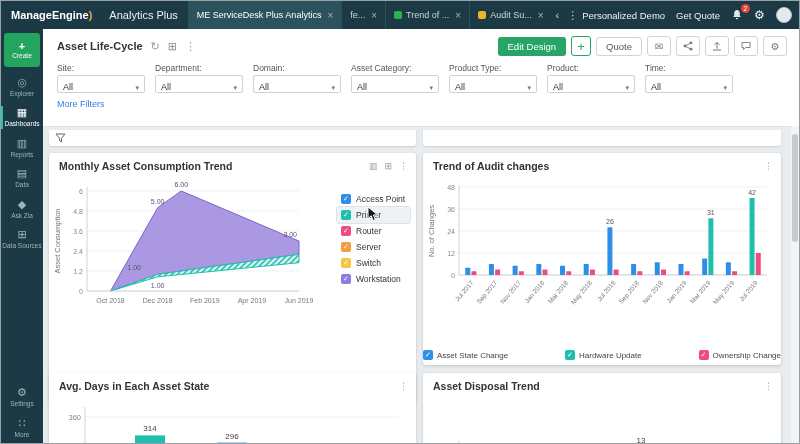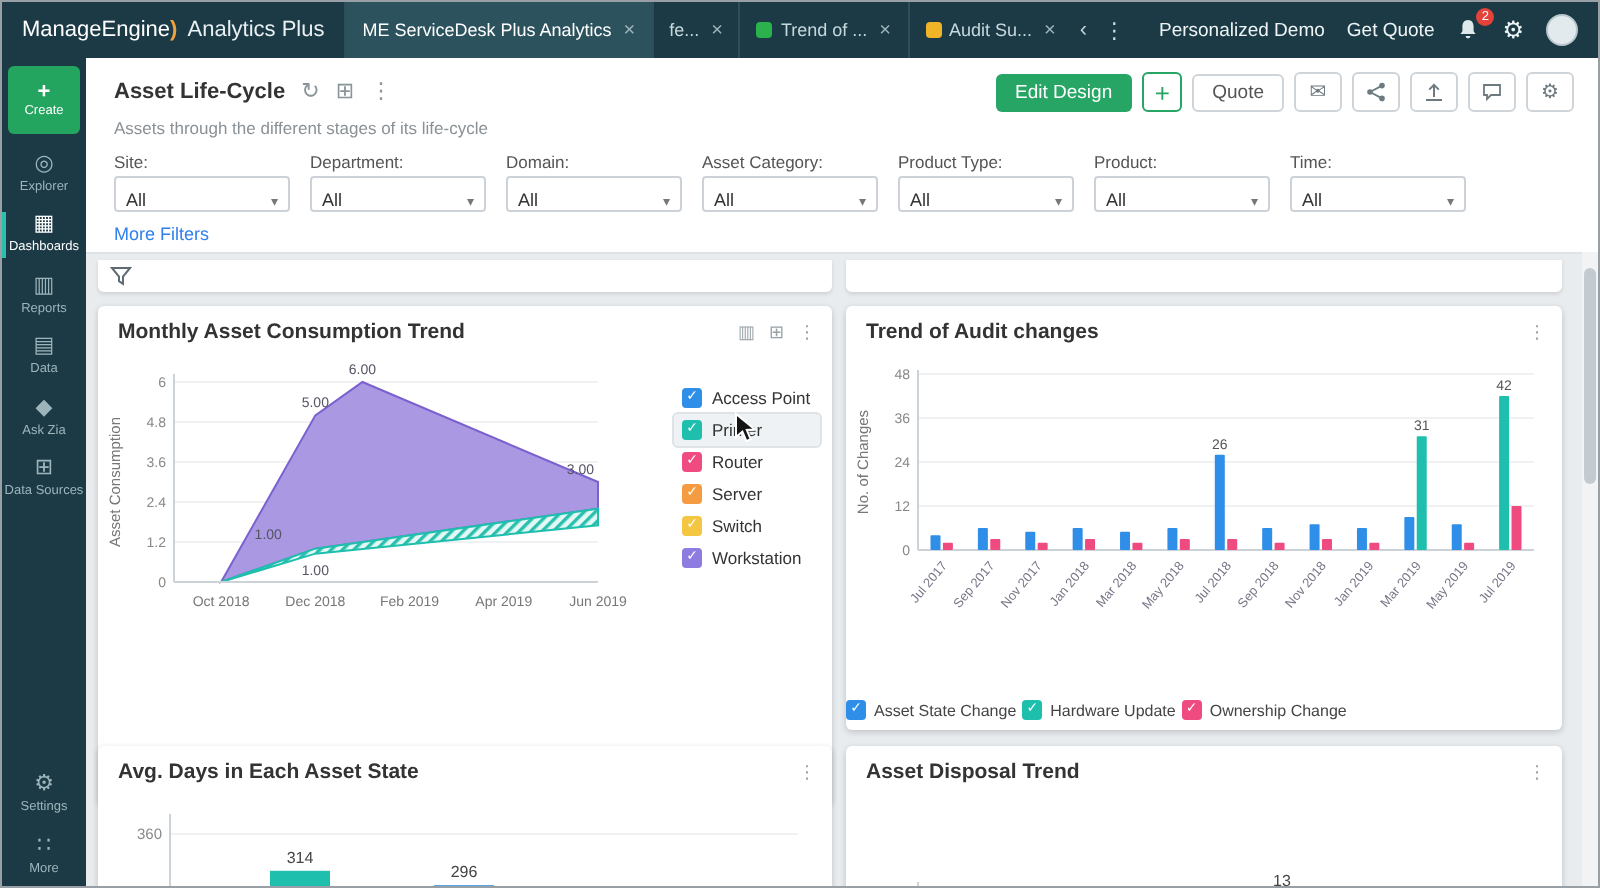--- a/index.html
+++ b/index.html
@@ -2,23 +2,23 @@
 <html><head>
 <meta charset="utf-8">
 <style>
   *{box-sizing:border-box;margin:0;padding:0}
   body{font-family:"Liberation Sans",sans-serif;background:#fff}
   .screen{position:relative;width:800px;height:444px;border:1px solid #98a0a6;overflow:hidden;background:#fff}
 
   
   .topbar{position:absolute;top:0;left:0;right:0;height:28px;background:#1b3a45;display:flex;align-items:center;color:#e6eef0}
   .brand{padding:0 10px;font-size:11px;white-space:nowrap}
-  .brand .b1{font-weight:normal;color:#fff}
+  .brand .b1{font-weight:bold;color:#fff}
   .brand .b2{color:#f0a23c;font-weight:bold}
-  .brand .b3{color:#e8f0f2;margin-left:2px}
+  .brand .b3{color:#e8f0f2;margin-left:14px}
   .tabs{display:flex;height:28px;align-items:stretch}
   .tab{display:flex;align-items:center;gap:4px;padding:0 8px;font-size:9px;color:#c7d8dd;border-left:1px solid #2c4f5a;white-space:nowrap;max-width:185px;overflow:hidden}
   .tab.active{background:#2c525e;color:#fff}
   .tab-ico{width:8px;height:8px;border-radius:2px;flex:0 0 auto}
   .tab-x{color:#9fb6bc;font-size:10px;margin-left:2px}
   .tnav{color:#c7d8dd;font-size:11px;padding:0 4px}
   .top-right{margin-left:auto;display:flex;align-items:center;gap:11px;padding-right:10px;font-size:9.5px;color:#eef4f5;white-space:nowrap}
   .bell{position:relative;display:inline-flex}
   .badge{position:absolute;top:-5px;right:-7px;background:#e5433a;color:#fff;font-size:6.5px;line-height:9px;height:9px;min-width:9px;border-radius:5px;text-align:center;padding:0 2px}
   .avatar{width:16px;height:16px;border-radius:50%;background:#e3eaee;border:1px solid #b9c6cc;display:inline-block}
@@ -55,21 +55,21 @@
   .dashboard{position:absolute;left:0;right:8px;top:97px;bottom:0;background:#e9ecef;border-top:1px solid #dfe3e6;overflow:hidden}
   .strip{position:absolute;height:16px;background:#fff;border-radius:0 0 3px 3px;box-shadow:0 1px 2px rgba(0,0,0,.12);display:flex;align-items:center;padding:0 6px}
   .card{position:absolute;background:#fff;border-radius:3px;box-shadow:0 1px 3px rgba(0,0,0,.18)}
   .card-head{display:flex;align-items:center;padding:7px 8px 2px 10px}
   .card-head h3{font-size:10.5px;color:#333;font-weight:bold}
   .card-icons{margin-left:auto;display:flex;gap:7px;color:#98a2a8;font-size:9px}
   .legend-v{position:absolute;left:288px;top:38px;right:6px}
   .lgv-item{display:flex;align-items:center;gap:5px;font-size:8.5px;color:#333;padding:3px 4px;border-radius:2px}
   .lgv-item.hov{background:#eef2f4;outline:1px solid #dde3e7}
   .cb{width:10px;height:10px;border-radius:2px;color:#fff;font-size:7px;line-height:10px;text-align:center;flex:0 0 auto}
-  .legend-h{position:absolute;left:0;right:0;bottom:5px;display:flex;justify-content:flex-start;gap:3px}
+  .legend-h{position:absolute;left:0;right:0;bottom:5px;display:flex;justify-content:space-between;gap:19px}
   .lgh-item{display:flex;align-items:center;gap:4px;font-size:8px;color:#444}
   .vscroll{position:absolute;right:0;top:97px;bottom:0;width:8px;background:#f1f3f4}
   .vthumb{position:absolute;top:8px;left:1px;width:6px;height:108px;background:#c3cbd1;border-radius:3px}
   .cursor{position:absolute;left:366px;top:205px;z-index:60;pointer-events:none}
   svg text{font-family:"Liberation Sans",sans-serif}
 </style>
 </head>
 <body>
 
 <div class="screen">
@@ -182,21 +182,20 @@
             </svg>
         </span>
         <span class="btn-ico">
           <svg width="10" height="10" viewBox="0 0 10 10">
               <path d="M1,1.5 h8 v5 h-4.5 l-2,2 v-2 h-1.5 z" fill="none" stroke="#6d7a80" stroke-width="0.9"></path>
             </svg>
         </span>
         <span class="btn-ico">⚙</span>
       </div>
     </div>
-    <div class="subtitle">Assets through the different stages of its life-cycle</div>
 
     <div class="filter-bar" id="filter-bar">
         <div class="f-group">
           <label>Site:</label>
           <div class="f-select">
             <span>All</span>
             <span class="caret">▾</span>
           </div>
         </div>
         <div class="f-group">

